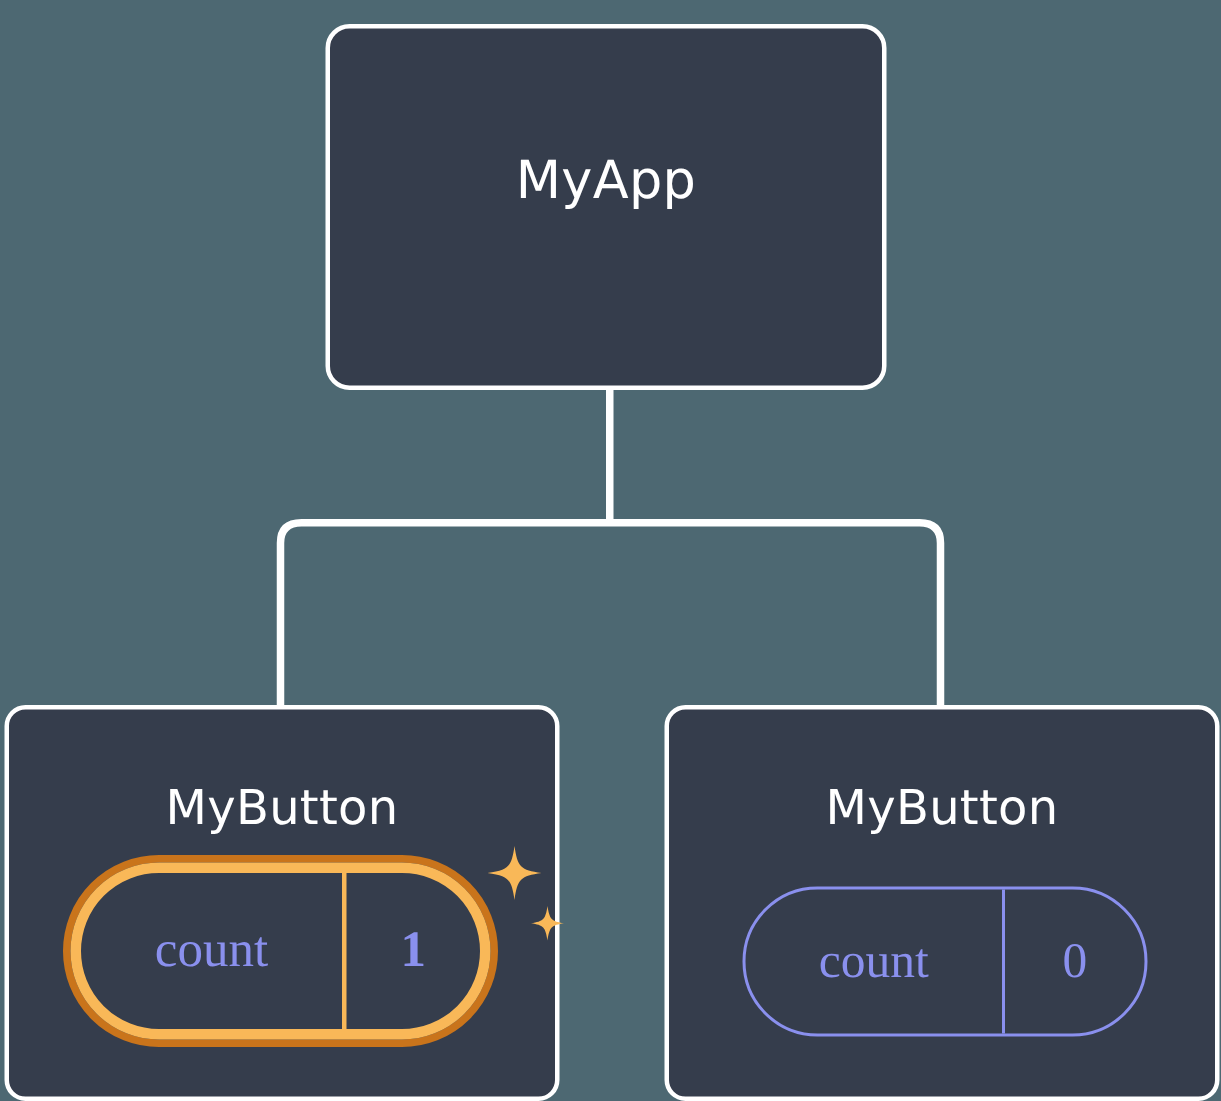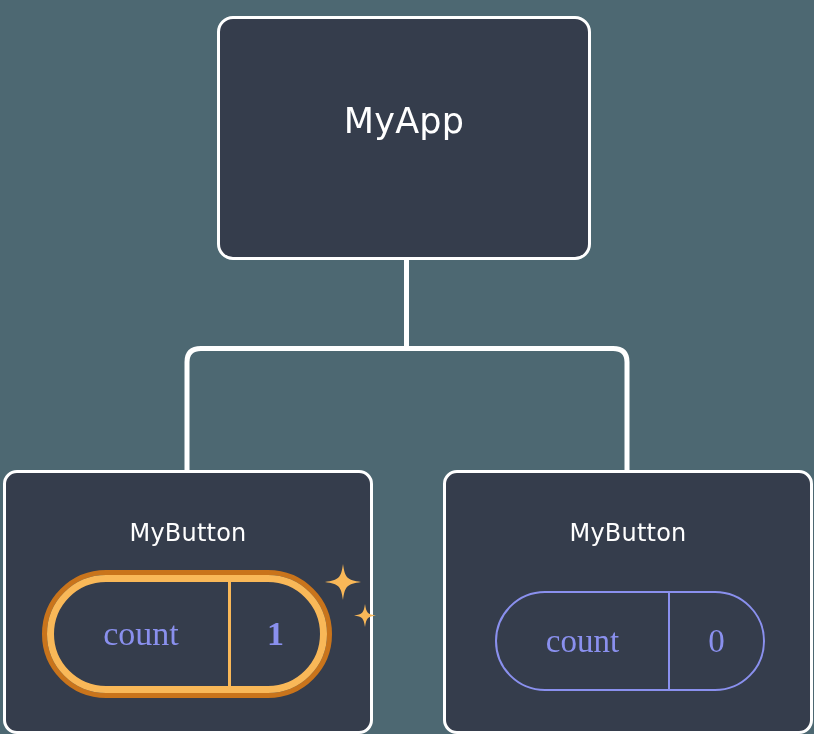--- a/index.html
+++ b/index.html
@@ -66,21 +66,21 @@
     font-weight: 400;
     letter-spacing: 0.2px;
   }
   .node-root .node-title {
     top: 82px;
     font-size: 35px;
   }
   .node-child-left .node-title,
   .node-child-right .node-title {
     top: 46px;
-    font-size: 24px;
+    font-size: 32px;
   }
 
   
   .pill {
     position: absolute;
     box-sizing: border-box;
     display: flex;
     align-items: center;
     border-radius: 999px;
     background: transparent;

